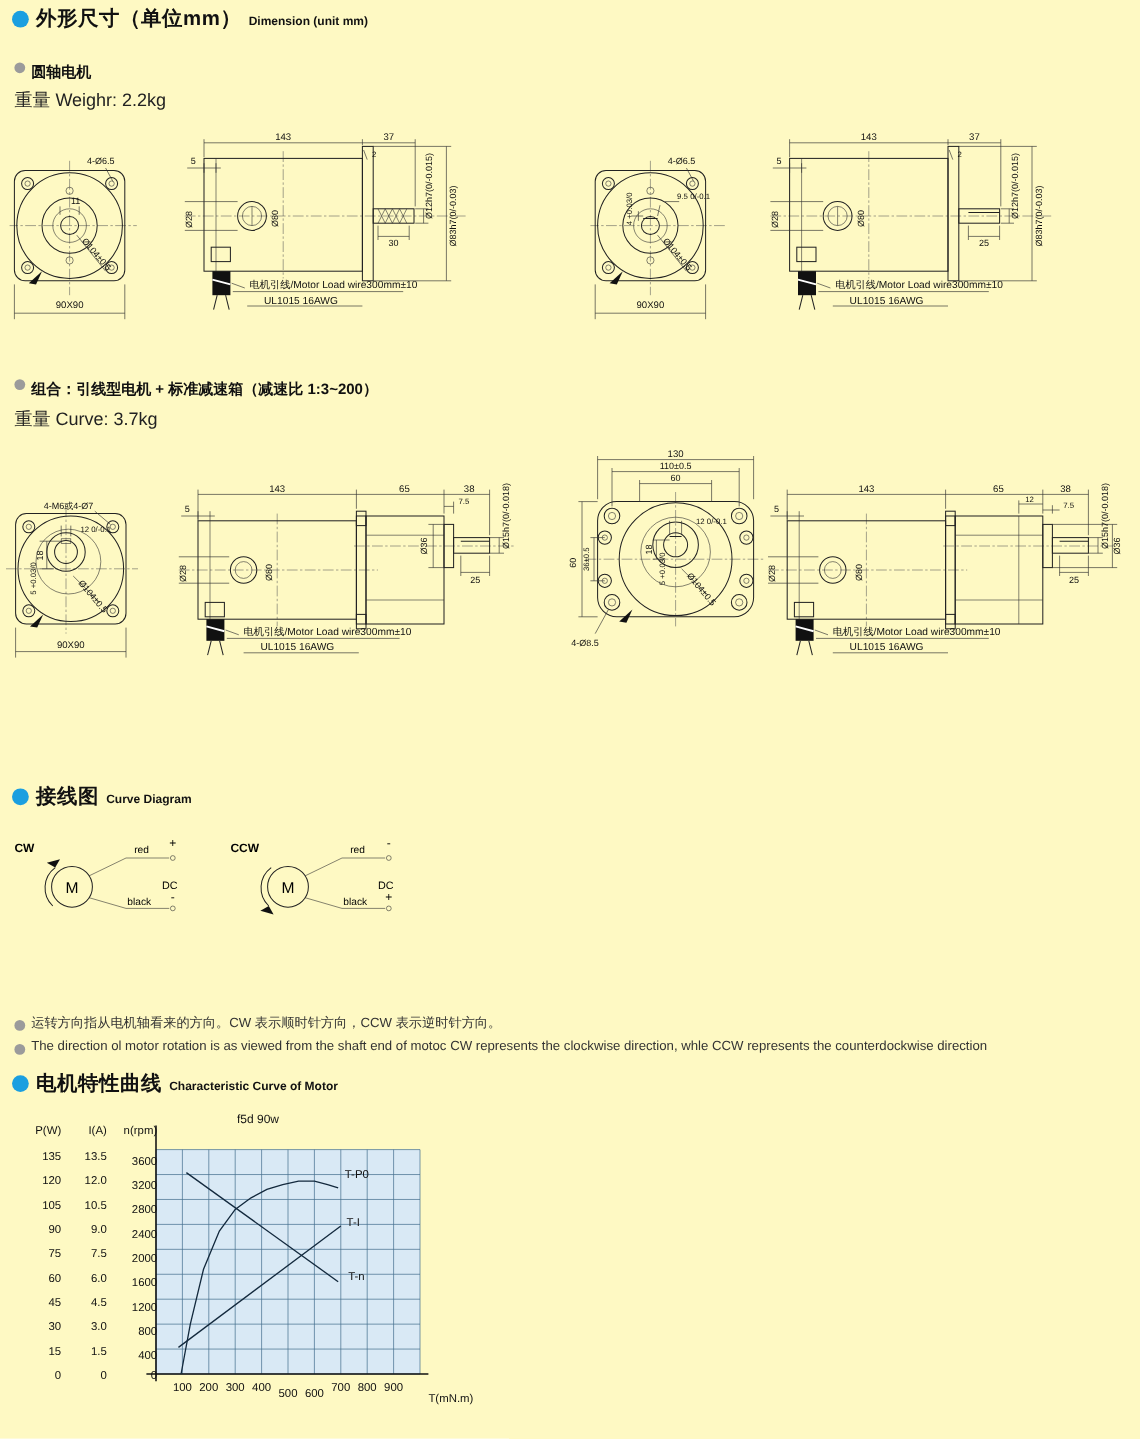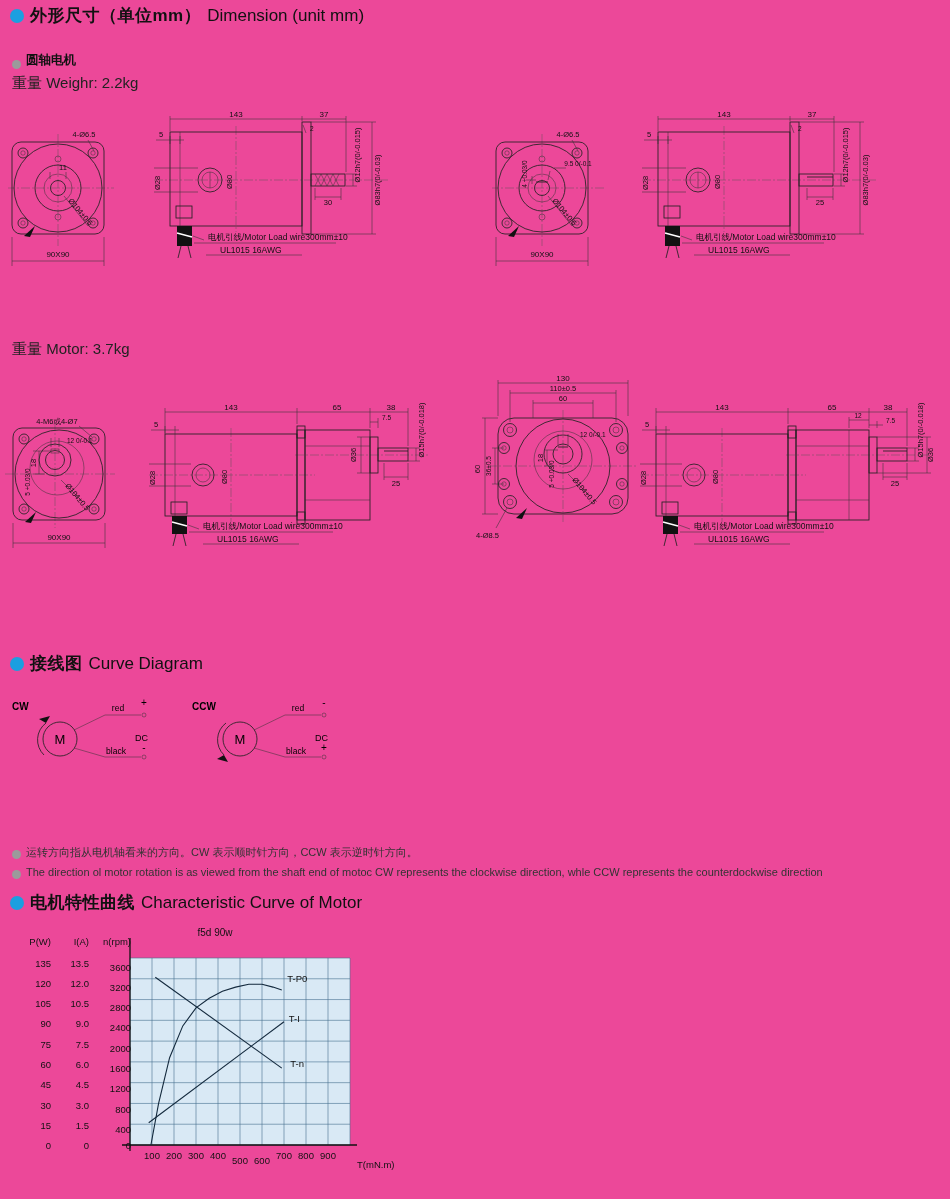--- a/index.html
+++ b/index.html
@@ -1,24 +1,24 @@
 <!DOCTYPE html>
 <html><head>
 <meta charset="utf-8">
 <style>
   html,body{margin:0;padding:0;background:#fff;}
-  #page{position:relative;width:950px;height:1199px;background:#ec4899;
+  #page{position:relative;width:950px;height:1199px;background:#fef9c3;
         font-family:"Liberation Sans","DejaVu Sans",sans-serif;color:#111;overflow:hidden;}
   .abs{position:absolute;}
   .h-main{display:flex;align-items:baseline;gap:6px;}
   .dot-blue{width:14px;height:14px;border-radius:50%;background:#1b9fe0;position:relative;top:2px;flex:0 0 auto;}
   .dot-gray{width:9px;height:9px;border-radius:50%;background:#9b9b9b;position:relative;top:0px;flex:0 0 auto;}
   .h-cn{font-size:17px;font-weight:bold;letter-spacing:.5px;}
-  .h-en{font-size:17px;font-weight:normal;}
-  .sub{display:flex;align-items:flex-end;gap:5px;}
+  .h-en{font-size:10px;font-weight:bold;}
+  .sub{display:flex;align-items:flex-start;gap:5px;}
   .sub-cn{font-size:12.5px;font-weight:bold;}
   .weight{font-size:15px;color:#222;}
   .note{display:flex;align-items:center;gap:5px;font-size:11px;color:#333;}
   .note .dot-gray{top:2px;}
   svg text{font-family:"Liberation Sans","DejaVu Sans",sans-serif;}
   .ln{fill:none;stroke:#222;stroke-width:.85;}
   .lt{fill:none;stroke:#333;stroke-width:.5;}
   .cl{fill:none;stroke:#555;stroke-width:.45;stroke-dasharray:9 2 2 2;}
   .dm{fill:none;stroke:#333;stroke-width:.55;}
   .dt{font-size:7.5px;fill:#111;}
@@ -222,21 +222,25 @@
     <text class="dt" x="9" y="31">5</text>
     <text class="dt" x="10" y="77" transform="rotate(-90 10 77)" text-anchor="middle">Ø28</text>
     <text class="dt" x="82" y="76" transform="rotate(-90 82 76)" text-anchor="middle">Ø80</text>
     <text class="dt" x="182" y="99" text-anchor="middle">25</text>
     <text class="dt" x="210" y="49" transform="rotate(-90 210 49)" text-anchor="middle">Ø12h7(0/-0.015)</text>
     <text class="dt" x="230" y="74" transform="rotate(-90 230 74)" text-anchor="middle">Ø83h7(0/-0.03)</text>
     <text class="wl" x="58" y="134">电机引线/Motor Load wire300mm±10</text>
     <text class="wl" x="70" y="147">UL1015 16AWG</text>
   </svg>
 
-  <div class="abs weight" style="left:12px;top:340px;">重量 Motor: 3.7kg</div>
+  <div class="abs sub" style="left:12px;top:316px;">
+    <span class="dot-gray"></span>
+    <span class="sub-cn">组合：引线型电机 + 标准减速箱（减速比 1:3~200）</span>
+  </div>
+  <div class="abs weight" style="left:12px;top:340px;">重量 Curve: 3.7kg</div>
 
   <svg class="abs" style="left:5px;top:376px;" width="150" height="195" viewBox="0 0 150 195">
     <g>
       <line class="cl" x1="50" y1="46" x2="50" y2="152"></line>
         <line class="cl" x1="0" y1="98" x2="110" y2="98"></line>
       <rect class="ln" x="8" y="52" width="92" height="92" rx="9"></rect>
       <circle class="ln" cx="54" cy="98" r="44"></circle>
       <circle class="ln" cx="19" cy="63" r="5"></circle>
         <circle class="lt" cx="19" cy="63" r="2.2"></circle>
       <circle class="ln" cx="89" cy="63" r="5"></circle>

